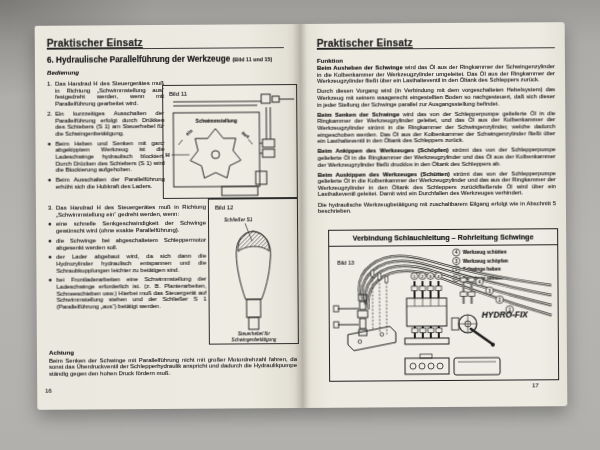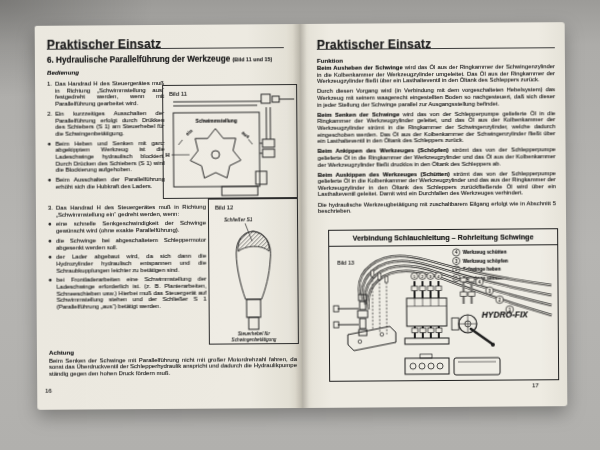--- a/index.html
+++ b/index.html
@@ -16,21 +16,21 @@
     filter:drop-shadow(0 7px 9px rgba(0,0,0,.30));
   }
   .page{position:absolute;top:0;height:100%;width:265px;
     text-shadow:0 0 .5px rgba(45,45,45,.55);}
   #page-left{left:0;border-radius:2px 0 0 3px;
     background:linear-gradient(90deg,#ebe8df 0%,#edeae1 80%,#e3e0d5 95%,#d2cdc0 100%);}
   #page-right{left:265px;border-radius:0 3px 3px 0;
     background:linear-gradient(90deg,#d6d2c6 0%,#e6e3d9 4%,#eeebe2 11%,#eeebe2 90%,#e5e2d8 100%);}
   .fold{position:absolute;left:258px;top:0;width:14px;height:100%;
     background:linear-gradient(90deg,rgba(0,0,0,0) 0%,rgba(0,0,0,.10) 45%,rgba(0,0,0,.16) 52%,rgba(0,0,0,0) 100%);pointer-events:none;}
-  .hdr{position:absolute;font-size:12px;font-weight:bold;letter-spacing:.2px;color:#1c1c1c;}
+  .hdr{position:absolute;font-size:10px;font-weight:bold;letter-spacing:.2px;color:#1c1c1c;text-decoration:underline;}
   .hdr-rule{position:absolute;height:1px;background:#3c3c3c;}
   .small{font-size:6px;line-height:6.7px;}
   .li{display:flex;margin:0 0 3px 0;}
   .li .mk{flex:none;width:8px;}
   .li .tx{flex:1;text-align:justify;}
   .figbox{position:absolute;border:1px solid #2b2b2b;background:rgba(255,255,255,.12);}
   svg text{font-family:"Liberation Sans",sans-serif;fill:#1e1e1e;}
   .pagenum{position:absolute;font-size:6px;color:#2a2a2a;}
 
   

